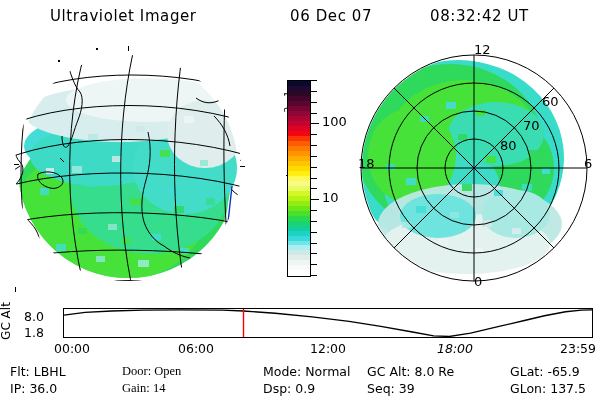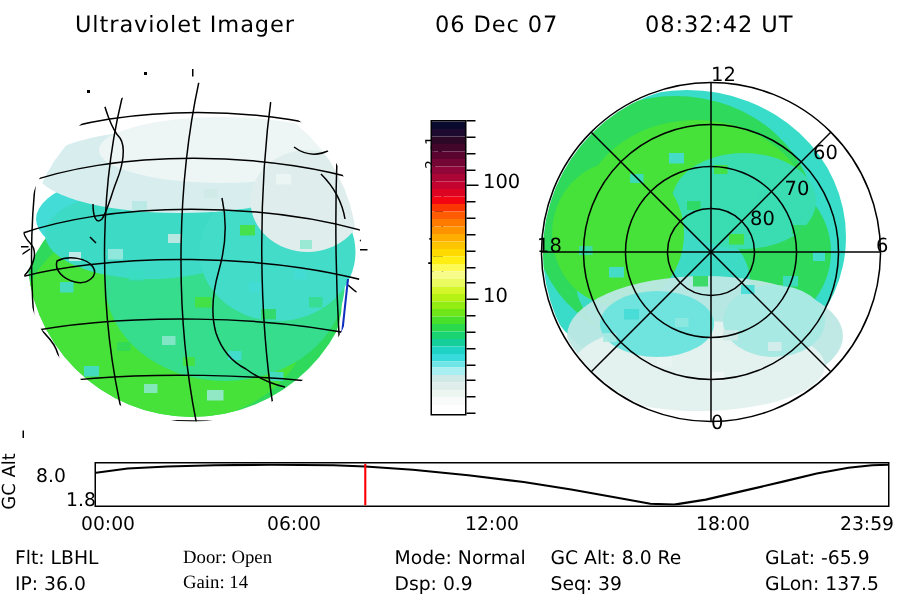--- a/index.html
+++ b/index.html
@@ -115,21 +115,21 @@
     transform-origin: center center;
     white-space: nowrap;
   }
   .orbit-ytick {
     position: absolute;
     left: 24px;
     font-size: 12.5px;
     white-space: nowrap;
   }
   #orbit-yt-top { top: 3px; }
-  #orbit-yt-bot { top: 19px; margin-left: 20px; }
+  #orbit-yt-bot { top: 19px; }
   #orbit-plot {
     position: absolute;
     left: 63px; top: 2px;
     width: 530px; height: 30px;
     border: 1px solid #000;
     box-sizing: border-box;
   }
   #orbit-plot svg { display:block; width:100%; height:100%; }
 
   
@@ -434,21 +434,21 @@
         <polyline id="orbit-curve" fill="none" stroke="#000000" stroke-width="1.4" vector-effect="non-scaling-stroke" points="0.0,6.6 21.2,3.6 47.7,2.1 79.5,1.2 116.6,0.9 159.0,1.2 180.2,2.1 212.0,4.5 249.1,8.4 286.2,13.2 318.0,18.6 349.8,24.6 371.0,28.8 386.9,29.4 408.1,25.8 434.6,19.2 461.1,12.6 482.3,7.2 503.5,3.0 519.4,1.2 530.0,0.9"></polyline>
         <line id="orbit-marker" y1="0" y2="30" stroke="#ff0000" stroke-width="1.4" vector-effect="non-scaling-stroke" x1="180.2" x2="180.2"></line>
       </svg>
     </div>
   </div>
 
   <div id="time-axis">
       <div class="tlabel" style="left: 72px;">00:00</div>
       <div class="tlabel" style="left: 196px;">06:00</div>
       <div class="tlabel" style="left: 328px;">12:00</div>
-      <div class="tlabel" style="left: 482px;">18:00</div>
+      <div class="tlabel" style="left: 455px; font-style: italic;">18:00</div>
       <div class="tlabel" style="left: 578px;">23:59</div>
     </div>
 
   <div id="footer">
       <div class="fcell frow0 fcol0">Flt: LBHL</div>
       <div class="fcell frow0 fcol1">Door: Open</div>
       <div class="fcell frow0 fcol2">Mode: Normal</div>
       <div class="fcell frow0 fcol3">GC Alt: 8.0 Re</div>
       <div class="fcell frow0 fcol4">GLat: -65.9</div>
       <div class="fcell frow1 fcol0">IP: 36.0</div>

